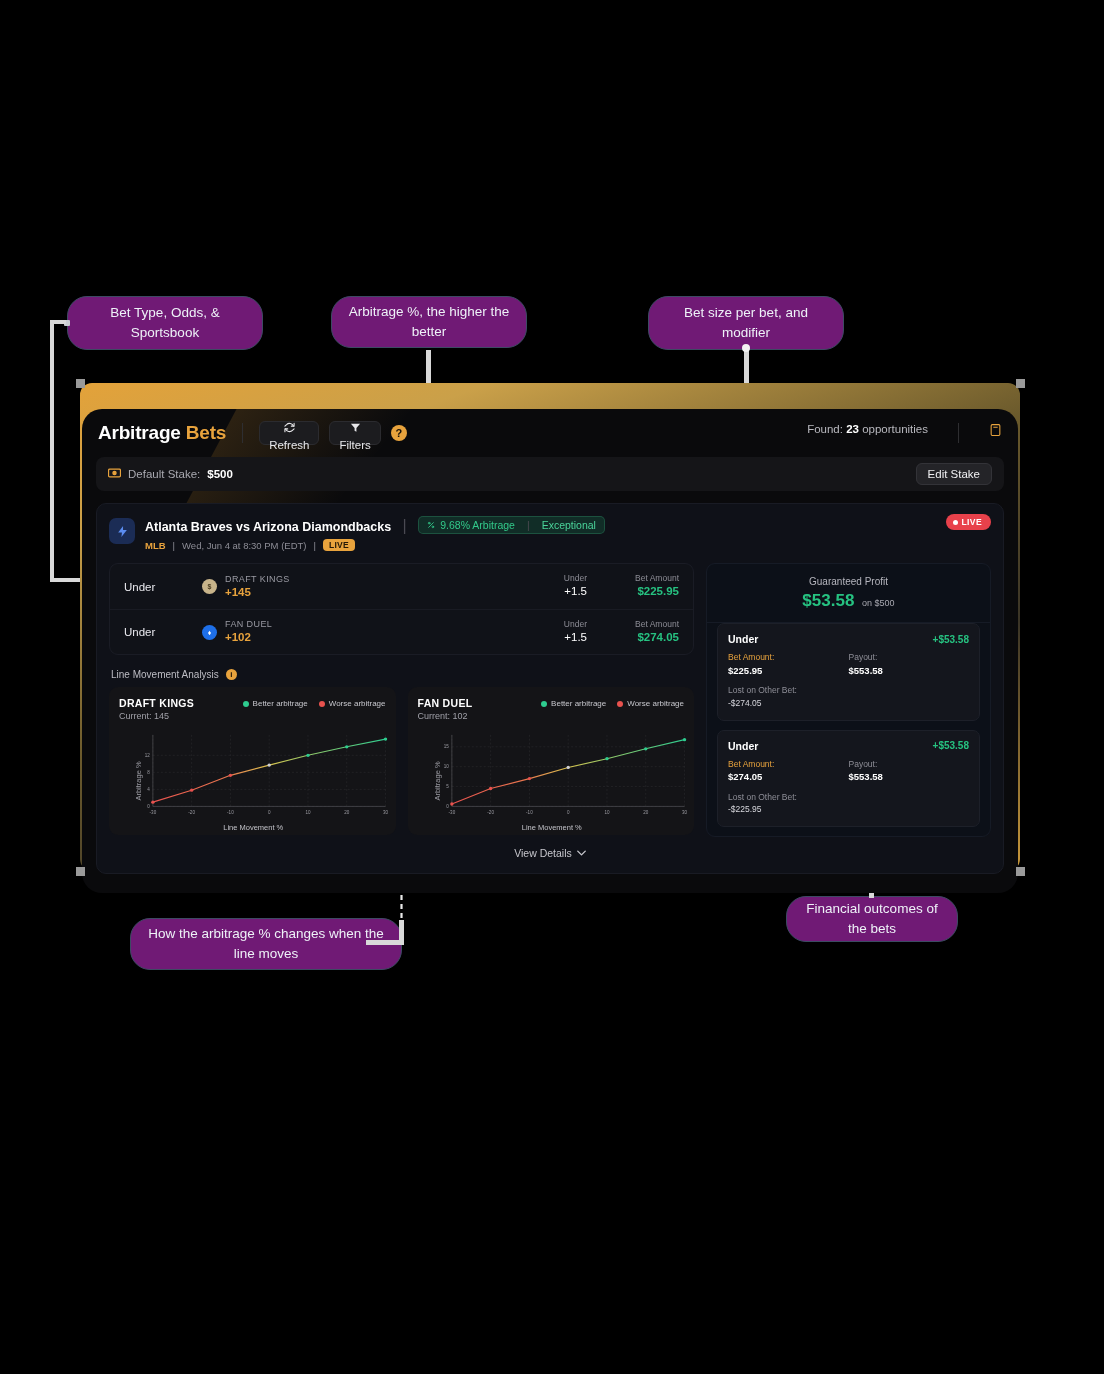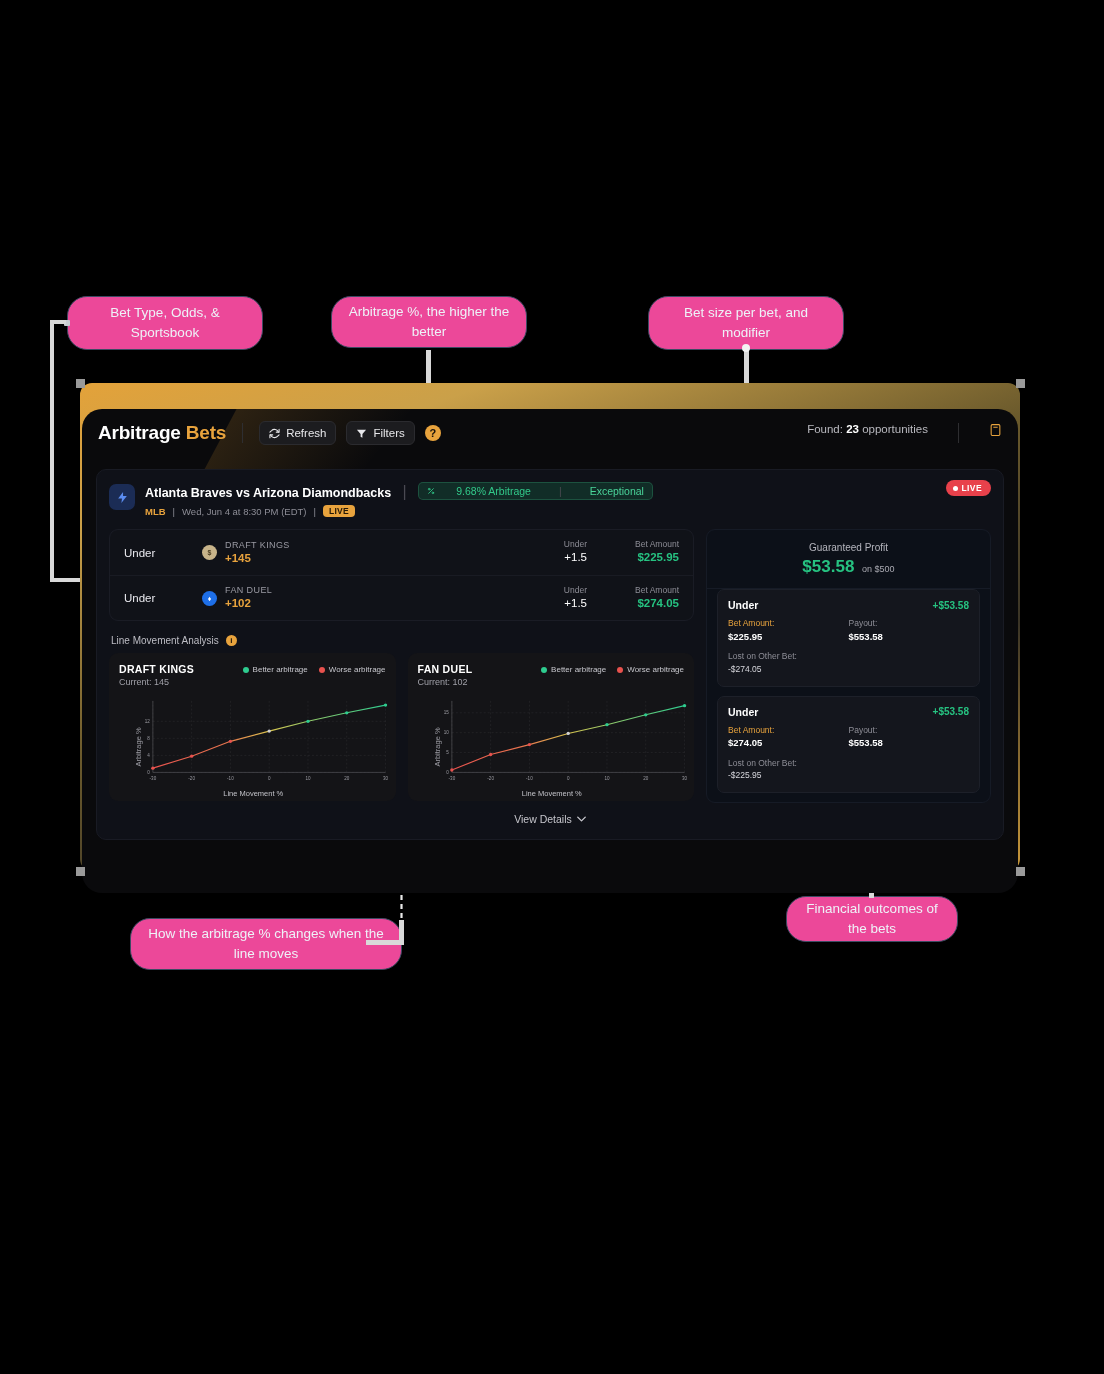--- a/index.html
+++ b/index.html
@@ -6,21 +6,21 @@
   html,body { background:#000; }
   body {
     width:1104px; height:1374px; position:relative; overflow:hidden;
     font-family:"Liberation Sans", sans-serif;
     -webkit-font-smoothing:antialiased;
   }
 
   
   .callout{
     position:absolute;
-    background:#ec4899;
+    background:#701a75;
     border:1px solid #3d4a63;
     border-radius:20px;
     color:#eef2f8;
     font-size:13.5px;
     line-height:1.45;
     text-align:center;
     display:flex; align-items:center; justify-content:center;
     padding:20px 14px;
     box-shadow:0 2px 6px rgba(0,0,0,.6);
   }
@@ -63,21 +63,21 @@
   .app-header{
     position:relative;z-index:2;
     height:48px;display:flex;align-items:center;padding:0 16px;gap:10px;
   }
   .brand{ font-size:19px;font-weight:bold;letter-spacing:-.2px;color:#ffffff; }
   .brand .accent{ color:#e8a33d; }
   .vline{ width:1px;height:20px;background:#2e2e31;margin:0 6px; }
   .hbtn{
     display:flex;align-items:center;gap:6px;
     background:#1c1c1f;border:1px solid #2b2b2f;border-radius:6px;
-    height:24px;padding:0 9px;color:#e7e7ea;font-size:11.5px;cursor:pointer;
+    height:24px;padding:0 9px;color:#e7e7ea;font-size:11.5px;cursor:pointer;flex-direction:column;
   }
   .hbtn svg{display:block}
   .qmark{
     width:16px;height:16px;border-radius:50%;background:#e8a33d;color:#15100a;
     font-size:11px;font-weight:bold;display:flex;align-items:center;justify-content:center;
     cursor:pointer;
   }
   .header-right{margin-left:auto;display:flex;gap:24px;}
   .found{font-size:11.5px;color:#b9b9bf;}
   .found b{color:#fff;}
@@ -104,21 +104,21 @@
   }
   .opp-head{display:flex;align-items:flex-start;gap:10px;}
   .bolt{
     width:26px;height:26px;border-radius:7px;background:#1b2c55;
     display:flex;align-items:center;justify-content:center;color:#5b8cf0;flex:none;
     margin-top:2px;
   }
   .match-title{font-size:12.5px;font-weight:bold;color:#fff;}
   .sep{color:#4a4a52;margin:0 7px;font-weight:normal;}
   .arb-badge{
-    display:inline-flex;align-items:flex-end;gap:21px;
+    display:inline-flex;align-items:flex-end;gap:5px;
     background:rgba(20,70,52,.55);border:1px solid rgba(40,120,88,.5);
     border-radius:5px;padding:2px 8px;color:#32c98a;font-size:10.5px;
     vertical-align:2px;
   }
   .arb-badge .grade{color:#4ad49a;}
   .meta-row{margin-top:4px;display:flex;align-items:center;gap:7px;font-size:9.5px;color:#8d8d96;}
   .mlb{color:#e8a33d;font-weight:bold;}
   .live-tag{
     background:#e8a33d;color:#241806;border-radius:4px;padding:1px 6px;
     font-size:8.5px;font-weight:bold;letter-spacing:.3px;
@@ -307,20 +307,33 @@
               <line x1="12" y1="12" x2="12" y2="12"></line>
             <line x1="16" y1="12" x2="16" y2="12"></line>
               <line x1="8" y1="17" x2="8" y2="17"></line>
             <line x1="12" y1="17" x2="12" y2="17"></line>
               <line x1="16" y1="17" x2="16" y2="17"></line>
           </svg>
         </span>
       </div>
     </div>
 
+    <div class="stake-bar">
+      <div class="stake-label">
+        <span>
+          <svg width="13" height="10" viewBox="0 0 24 16" fill="none" stroke="#e8a33d" stroke-width="2.2">
+            <rect x="1" y="1" width="22" height="14" rx="2"></rect>
+              <circle cx="12" cy="8" r="3" fill="#e8a33d"></circle>
+          </svg>
+        </span>
+        <span>Default Stake:</span>
+        <b>$500</b>
+      </div>
+      <button class="edit-stake">Edit Stake</button>
+    </div>
 
     <div class="opp-card">
 
       <div class="live-pill">
         <i></i>
         <span>LIVE</span>
       </div>
 
       <div class="opp-head">
         <div class="bolt">

